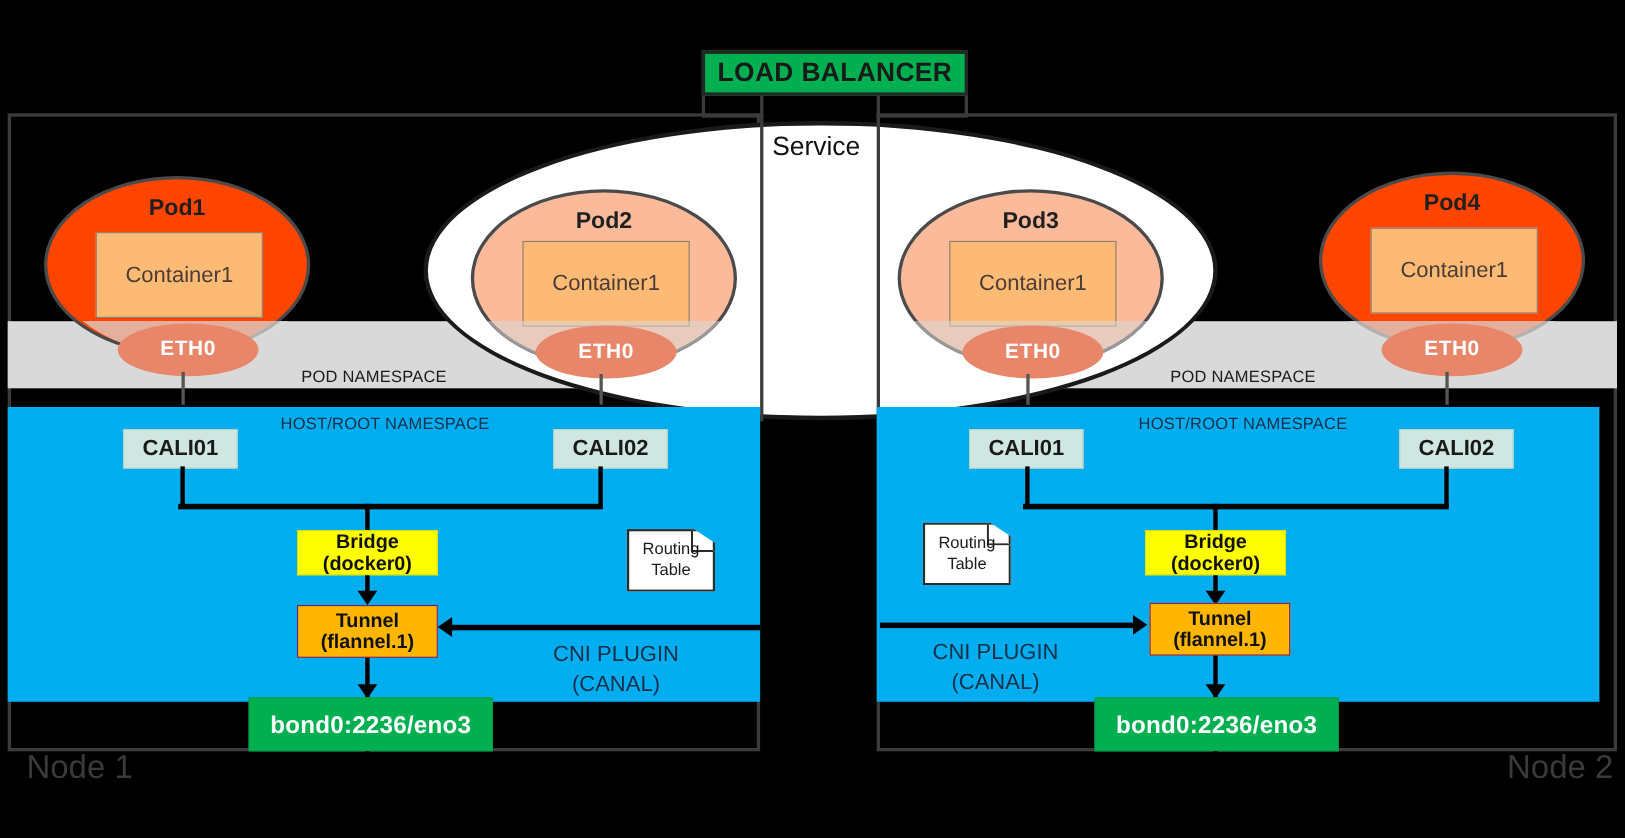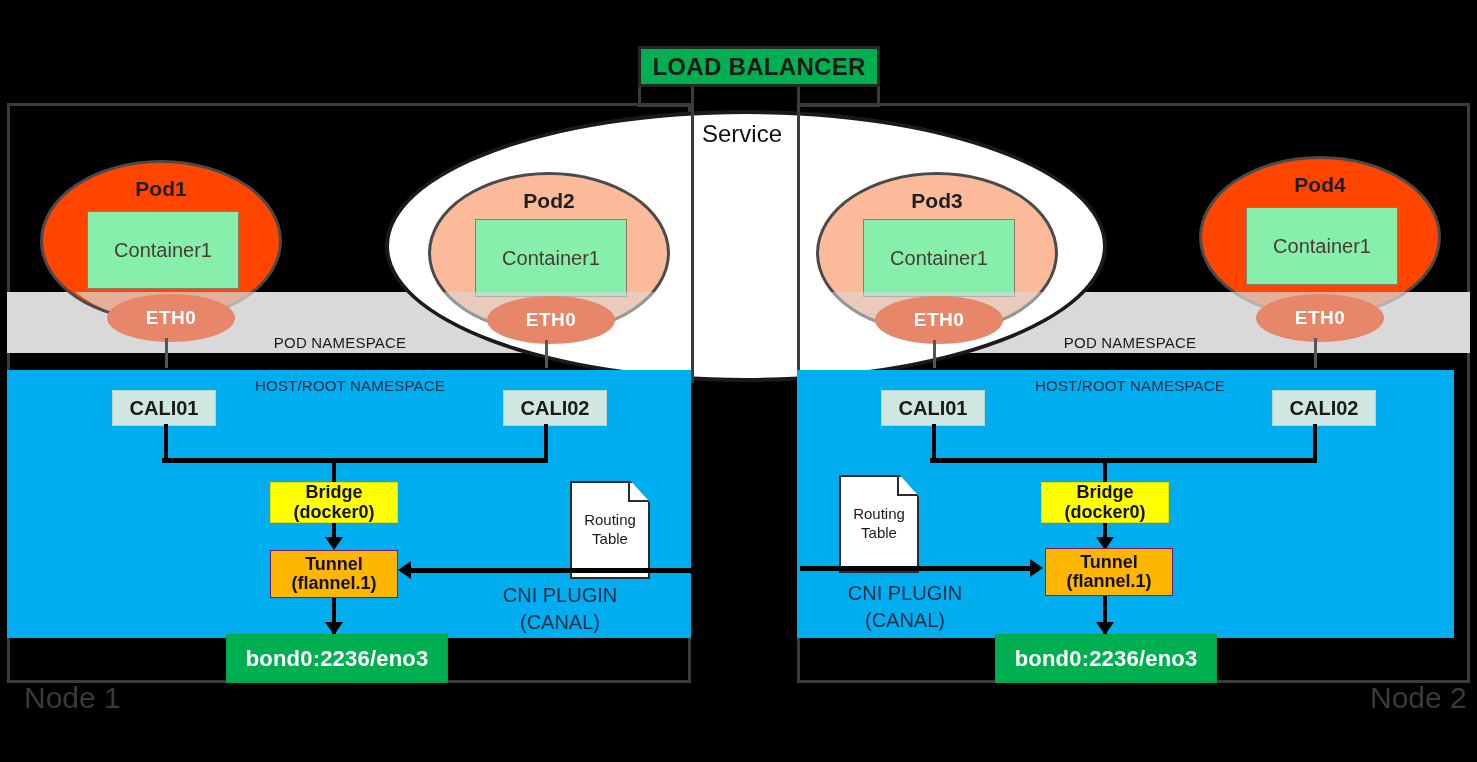--- a/index.html
+++ b/index.html
@@ -45,42 +45,42 @@
 
   
   .edgeline{background:#3b3b3b;width:3px;top:103px;height:280px;}
 
   
   .pod{border:3px solid #4a4a4a;border-radius:50%;box-sizing:border-box;}
   .pod-solid{background:#ff4500;}
   .pod-light{background:#fbbb9a;}
   .pod-label{position:absolute;left:0;width:100%;top:14px;text-align:center;
      font-size:21px;font-weight:700;color:#1f1f1f;}
-  .container-box{position:absolute;background:#86efac;border:1px solid #8d7a71;
+  .container-box{position:absolute;background:#fdba74;border:1px solid #8d7a71;
      box-sizing:border-box;color:#4a3b35;font-size:20px;}
   .eth0{position:absolute;border-radius:50%;background:#e8866a;
      color:#fff;font-size:19px;font-weight:700;letter-spacing:.5px;}
   .pod-fade{position:absolute;border-radius:50%;pointer-events:none;}
 
   
   .veth{position:absolute;background:#000;width:4px;}
   .veth-grey{background:#555;width:3px;}
 
   
   .cali{background:#cfe7e0;border:1px solid #b6d4cc;box-sizing:border-box;
         color:#1a1a1a;font-size:20px;font-weight:700;height:36px;width:104px;}
 
   
   .bridge{background:#ffff00;border:1px solid #e0e000;box-sizing:border-box;
           color:#111;font-size:18px;font-weight:700;line-height:1.08;}
   .tunnel{background:#ffb600;border:1px solid #701a75;box-sizing:border-box;
           color:#111;font-size:18px;font-weight:700;line-height:1.08;}
 
   
-  .routing{position:absolute;width:80px;height:98px;border-radius:16px;}
+  .routing{position:absolute;width:80px;height:57px;border-radius:16px;}
   .routing .sheet{position:absolute;inset:0;background:#fff;
       border:2px solid #2b2b2b;box-sizing:border-box;
       clip-path:polygon(0 0, 76% 0, 100% 22%, 100% 100%, 0 100%);}
   .routing .fold{position:absolute;right:0;top:0;width:20px;height:19px;
       background:#fff;border-left:2px solid #2b2b2b;border-bottom:2px solid #2b2b2b;
       clip-path:polygon(0 0, 100% 100%, 0 100%);}
   .routing .rt-text{position:absolute;inset:0;display:flex;flex-direction:column;
       align-items:center;justify-content:center;color:#1a1a1a;font-size:15px;line-height:1.25;}
 
   

